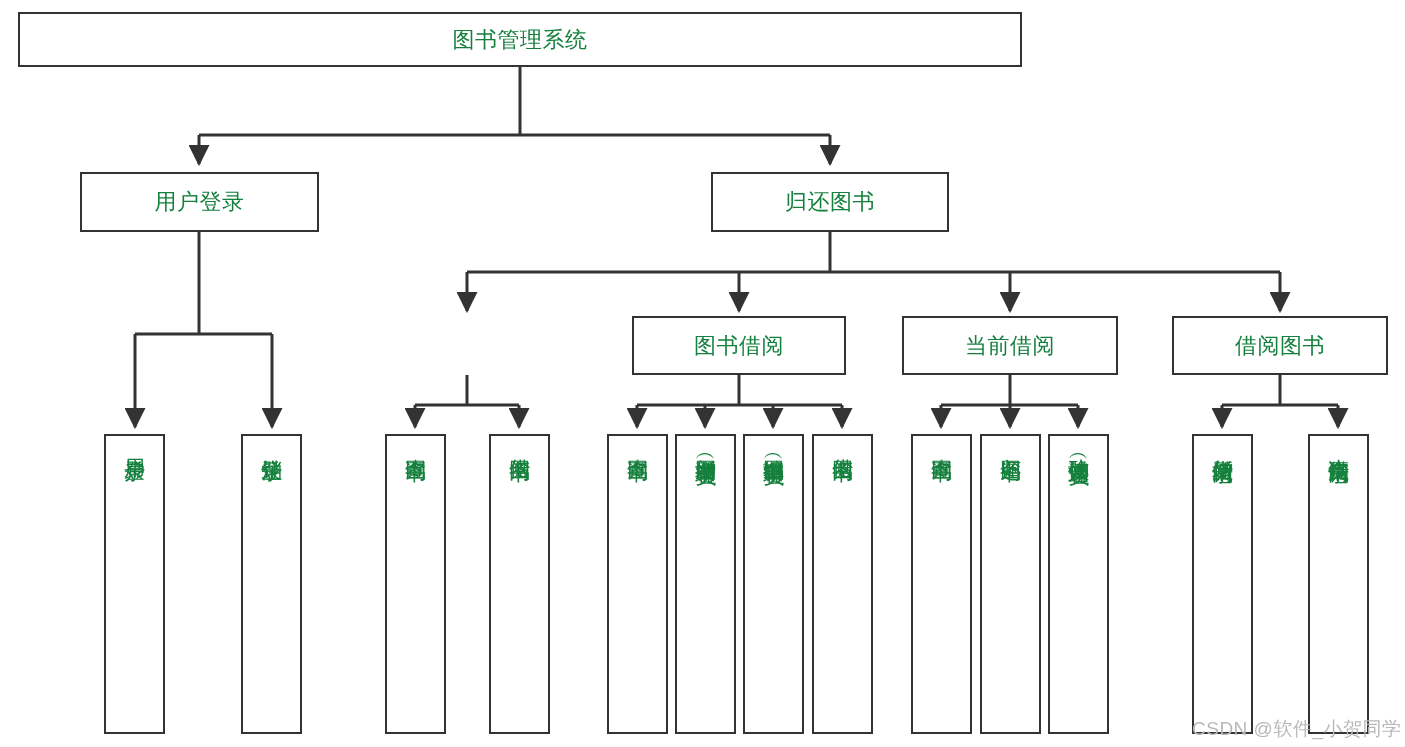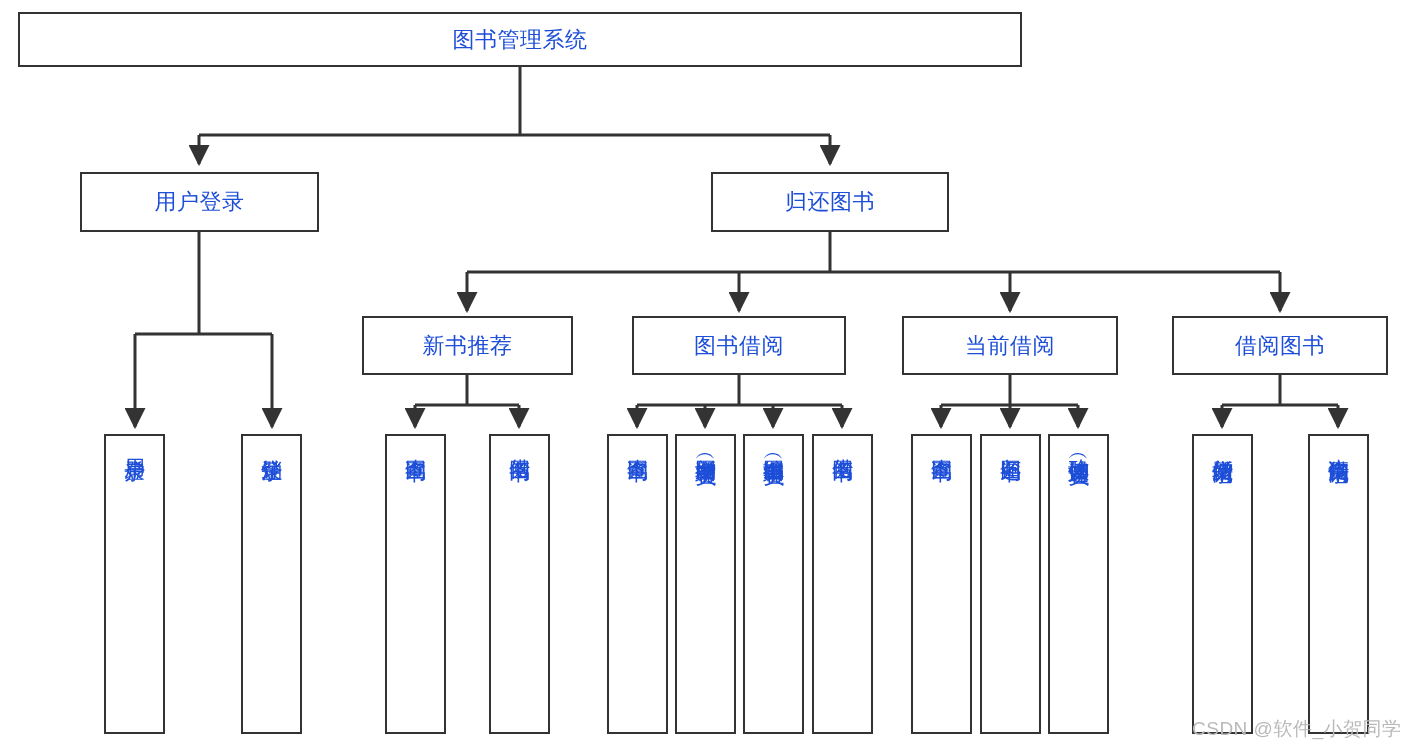--- a/index.html
+++ b/index.html
@@ -26,21 +26,21 @@
     pointer-events: none;
   }
   .node {
     position: absolute;
     box-sizing: border-box;
     border: 2px solid #333333;
     background: #ffffff;
     display: flex;
     align-items: center;
     justify-content: center;
-    color: #1d4ed8;
+    color: #15803d;
   }
   .node .label {
     display: block;
     text-align: center;
     line-height: 1.18;
     letter-spacing: 0.5px;
   }
   
   .node.h .label {
     font-size: 22px;
@@ -128,23 +128,20 @@
   </div>
 
   <div class="node h" style="left:80px; top:172px; width:239px; height:60px;">
     <span class="label">用户登录</span>
   </div>
 
   <div class="node h" style="left:711px; top:172px; width:238px; height:60px;">
     <span class="label">归还图书</span>
   </div>
 
-  <div class="node h" style="left:362px; top:316px; width:211px; height:59px;">
-    <span class="label">新书推荐</span>
-  </div>
 
   <div class="node h" style="left:902px; top:316px; width:216px; height:59px;">
     <span class="label">当前借阅</span>
   </div>
 
   <div class="node h" style="left:632px; top:316px; width:214px; height:59px;">
     <span class="label">图书借阅</span>
   </div>
 
   <div class="node h" style="left:1172px; top:316px; width:216px; height:59px;">

